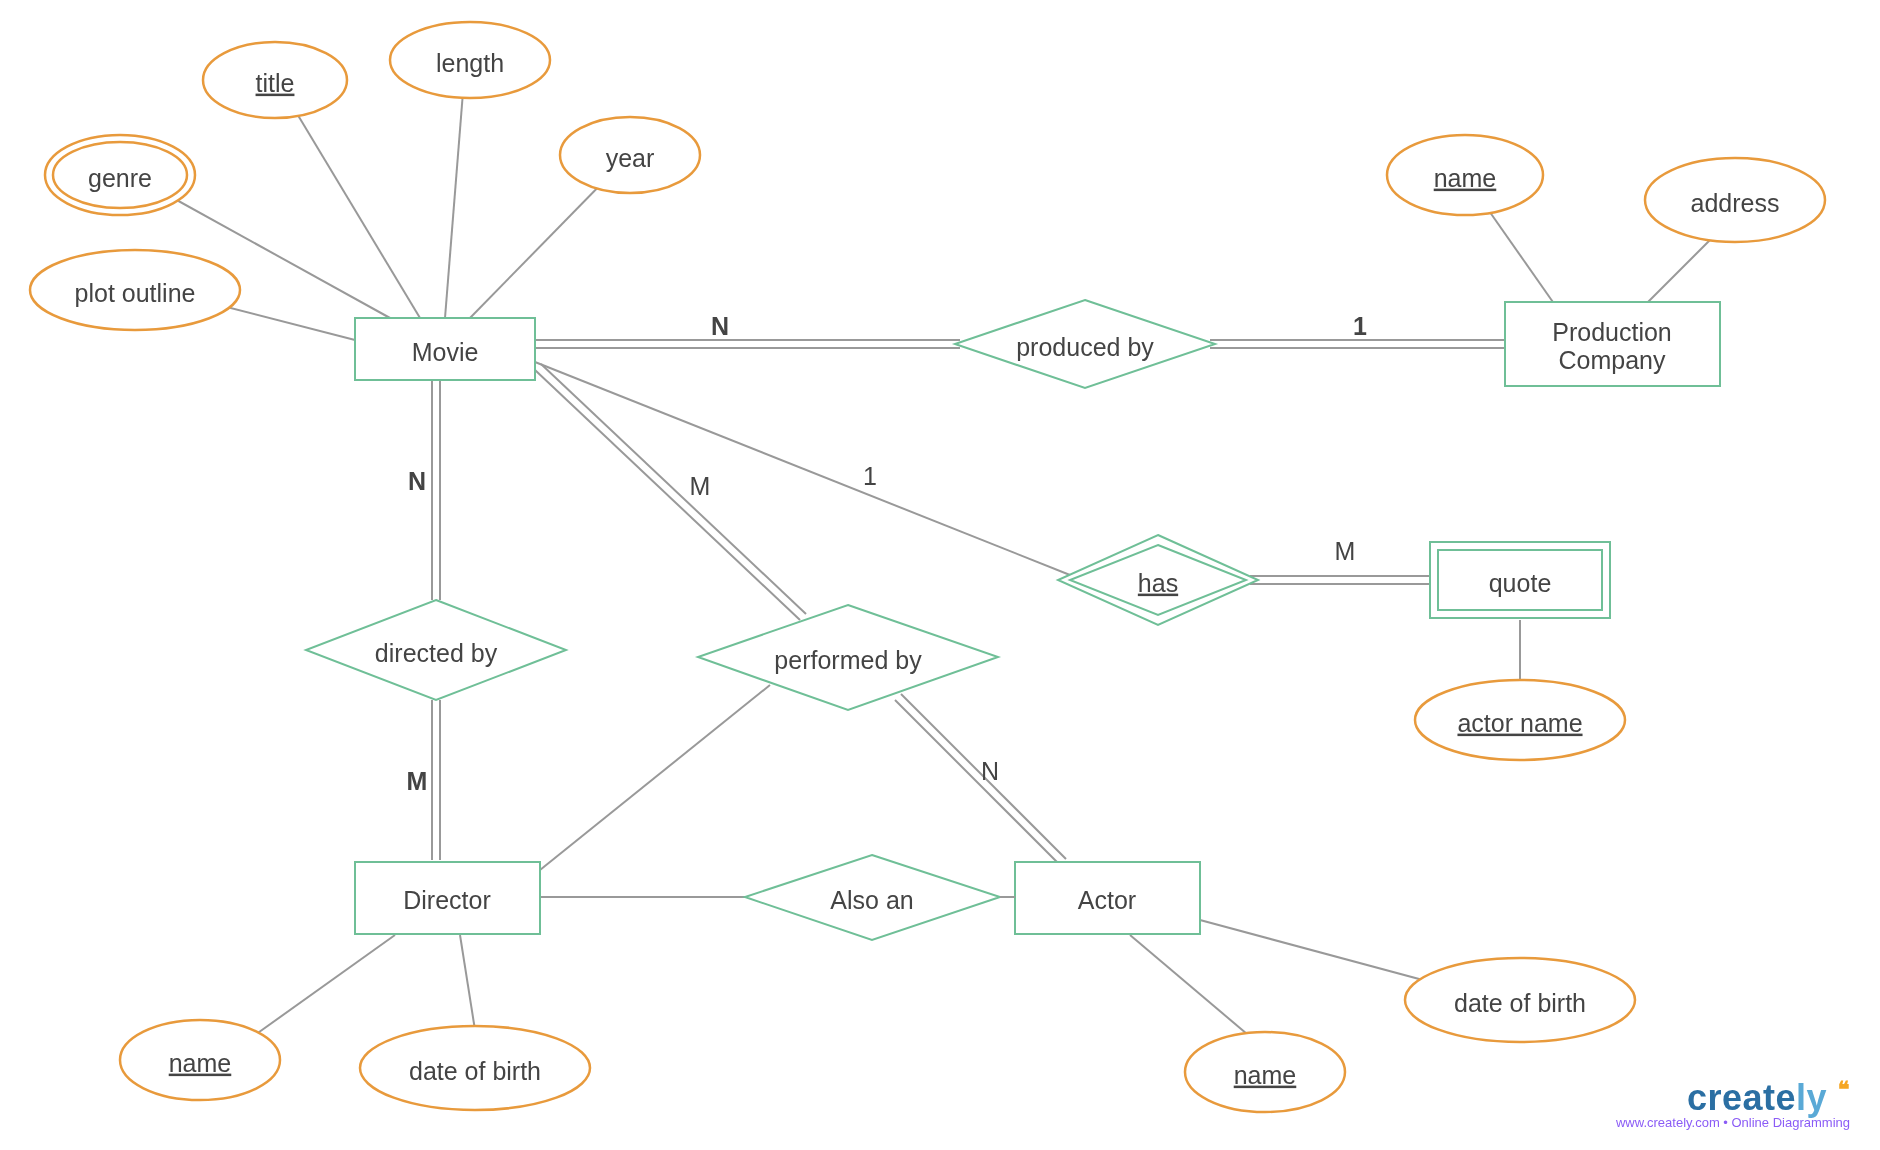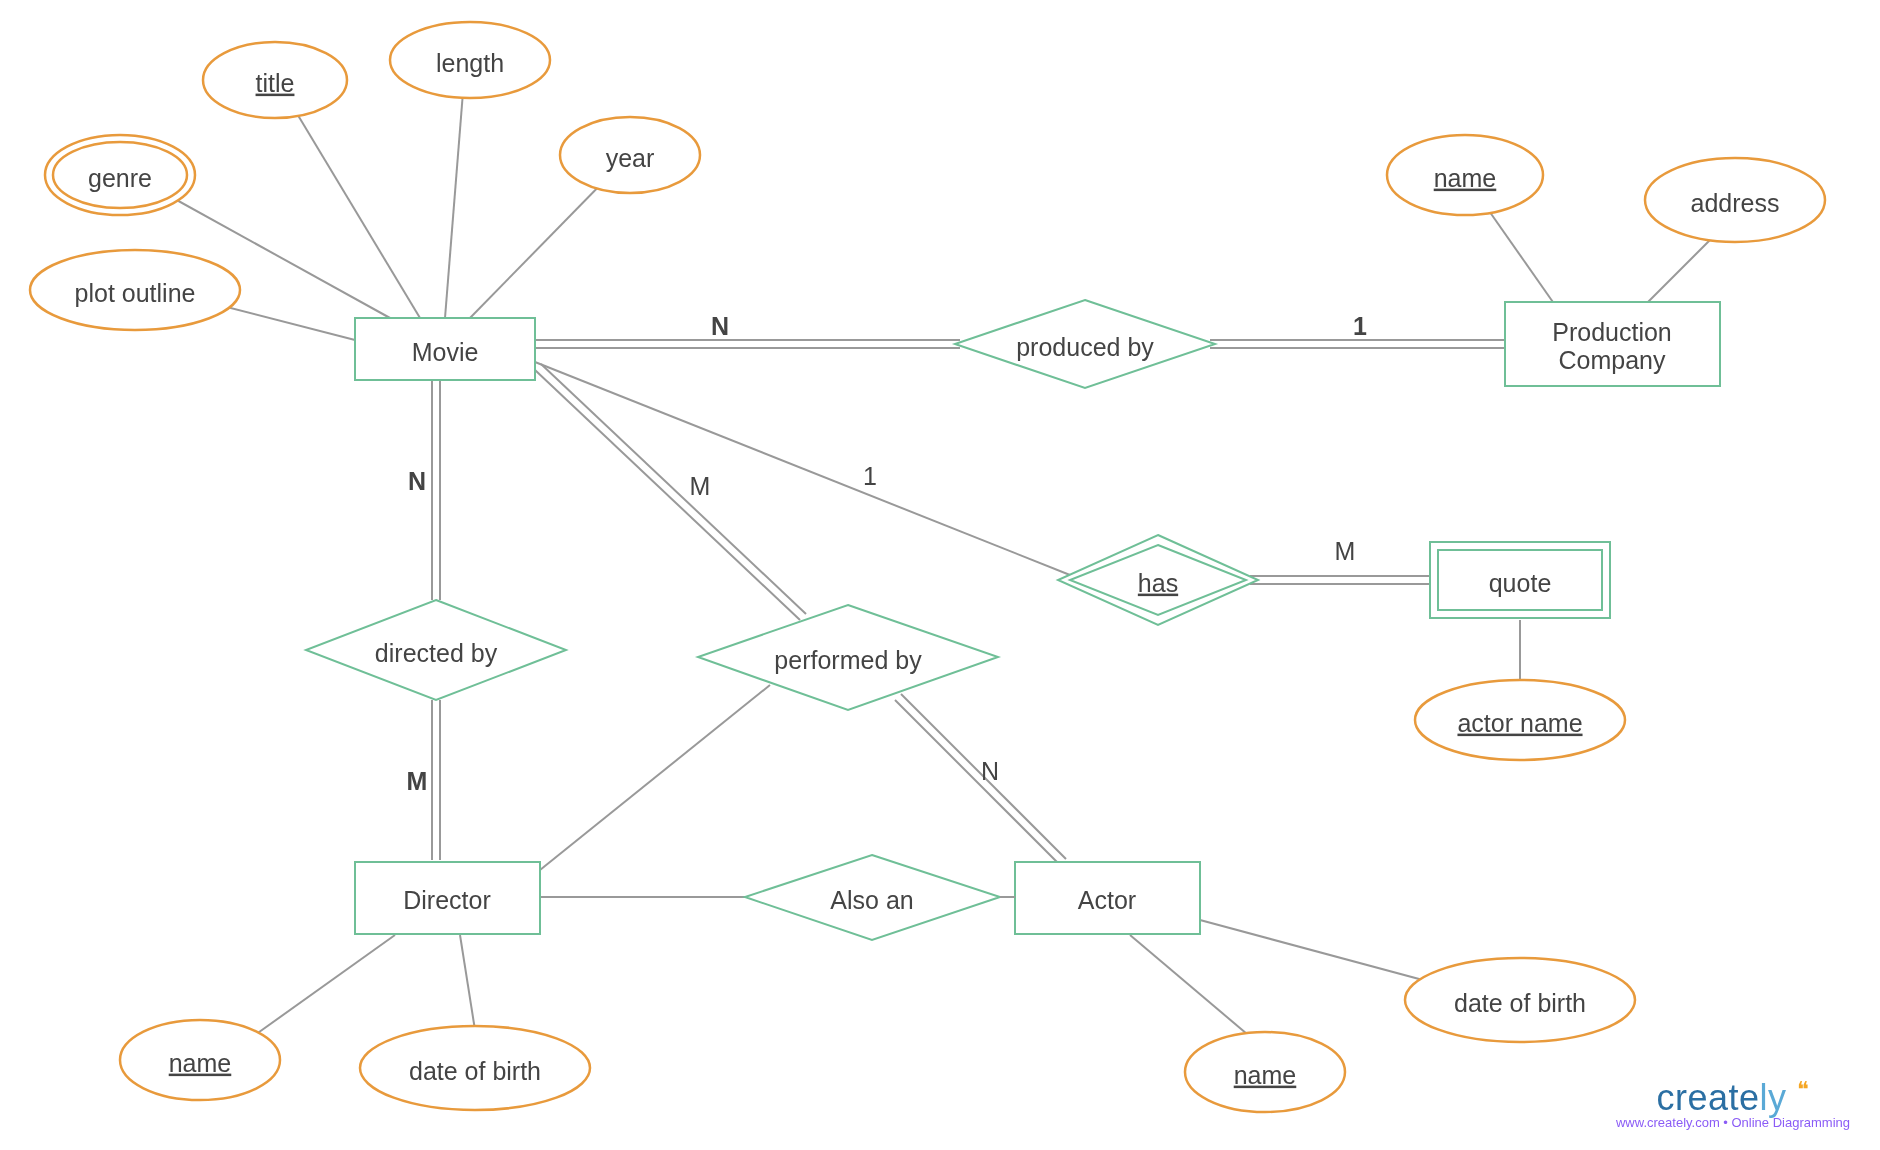--- a/index.html
+++ b/index.html
@@ -19,23 +19,22 @@
   .under { text-decoration: underline; }
   .watermark {
     position: absolute;
     right: 30px;
     bottom: 20px;
     text-align: right;
     font-family: "Segoe UI", Arial, sans-serif;
   }
   .watermark .brand {
     font-size: 36px;
-    font-weight: 400;
+    font-weight: 700;
     letter-spacing: 0.5px;
-    text-align: center;
   }
   .watermark .brand .c1 { color: #2b6fa3; }
   .watermark .brand .c2 { color: #5aa9d6; }
   .watermark .sub {
     font-size: 13px;
     color: #8b5cf6;
     margin-top: -4px;
   }
 </style>
 </head>

